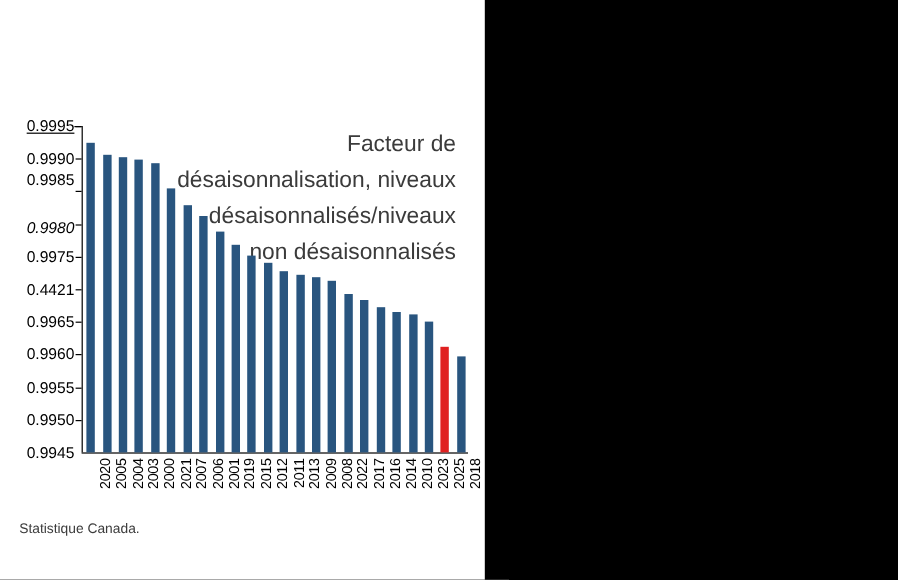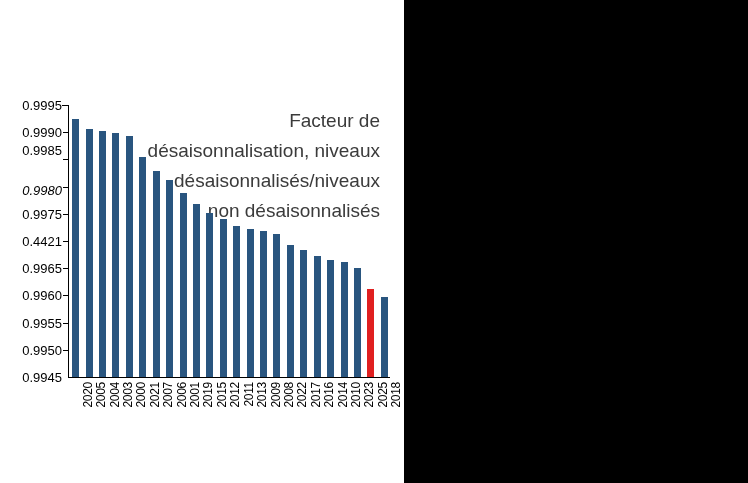--- a/index.html
+++ b/index.html
@@ -144,21 +144,21 @@
       <div class="ylabel" style="top: 136px;">0.4421</div>
       <div class="ytick" style="top: 136px;"></div>
       <div class="ylabel" style="top: 108.8px;">0.9975</div>
       <div class="ytick" style="top: 108.8px;"></div>
       <div class="ylabel" style="top: 85px; font-style: italic;">0.9980</div>
       <div class="ytick" style="top: 81.6px;"></div>
       <div class="ylabel" style="top: 45px;">0.9985</div>
       <div class="ytick" style="top: 54.4px;"></div>
       <div class="ylabel" style="top: 27.2px;">0.9990</div>
       <div class="ytick" style="top: 27.2px;"></div>
-      <div class="ylabel" style="top: 0px;">0.9995</div>
+      <div class="ylabel" style="top: 0px; text-decoration: underline;">0.9995</div>
       <div class="ytick" style="top: 0px;"></div>
       <div class="bar" style="left: 4.20833px; width: 7px; height: 258.4px; background: rgb(41, 85, 127);"></div>
       <div class="bar" style="left: 17.625px; width: 7px; height: 247.52px; background: rgb(41, 85, 127);"></div>
       <div class="bar" style="left: 31.0417px; width: 7px; height: 245.888px; background: rgb(41, 85, 127);"></div>
       <div class="bar" style="left: 44.4583px; width: 7px; height: 243.712px; background: rgb(41, 85, 127);"></div>
       <div class="bar" style="left: 57.875px; width: 7px; height: 240.992px; background: rgb(41, 85, 127);"></div>
       <div class="bar" style="left: 71.2917px; width: 7px; height: 220.32px; background: rgb(41, 85, 127);"></div>
       <div class="bar" style="left: 84.7083px; width: 7px; height: 205.632px; background: rgb(41, 85, 127);"></div>
       <div class="bar" style="left: 98.125px; width: 7px; height: 196.928px; background: rgb(41, 85, 127);"></div>
       <div class="bar" style="left: 111.542px; width: 7px; height: 184.416px; background: rgb(41, 85, 127);"></div>
@@ -173,20 +173,21 @@
       <div class="bar" style="left: 232.292px; width: 7px; height: 127.296px; background: rgb(41, 85, 127);"></div>
       <div class="bar" style="left: 245.708px; width: 7px; height: 121.312px; background: rgb(41, 85, 127);"></div>
       <div class="bar" style="left: 259.125px; width: 7px; height: 117.504px; background: rgb(41, 85, 127);"></div>
       <div class="bar" style="left: 272.542px; width: 7px; height: 115.328px; background: rgb(41, 85, 127);"></div>
       <div class="bar" style="left: 285.958px; width: 7px; height: 109.344px; background: rgb(41, 85, 127);"></div>
       <div class="bar highlight" style="left: 299.375px; width: 7px; height: 88.128px; background: rgb(224, 32, 32);"></div>
       <div class="bar" style="left: 312.792px; width: 7px; height: 80.512px; background: rgb(41, 85, 127);"></div>
     </div>
 
   <div id="sources">
+    <div>Statistique Canada.</div>
   </div>
 
 <div class="xlabel" style="left: 80.7083px;">2020</div>
     <div class="xlabel" style="left: 94.125px;">2005</div>
     <div class="xlabel" style="left: 107.542px;">2004</div>
     <div class="xlabel" style="left: 120.958px;">2003</div>
     <div class="xlabel" style="left: 134.375px;">2000</div>
     <div class="xlabel" style="left: 147.792px;">2021</div>
     <div class="xlabel" style="left: 161.208px;">2007</div>
     <div class="xlabel" style="left: 174.625px;">2006</div>

